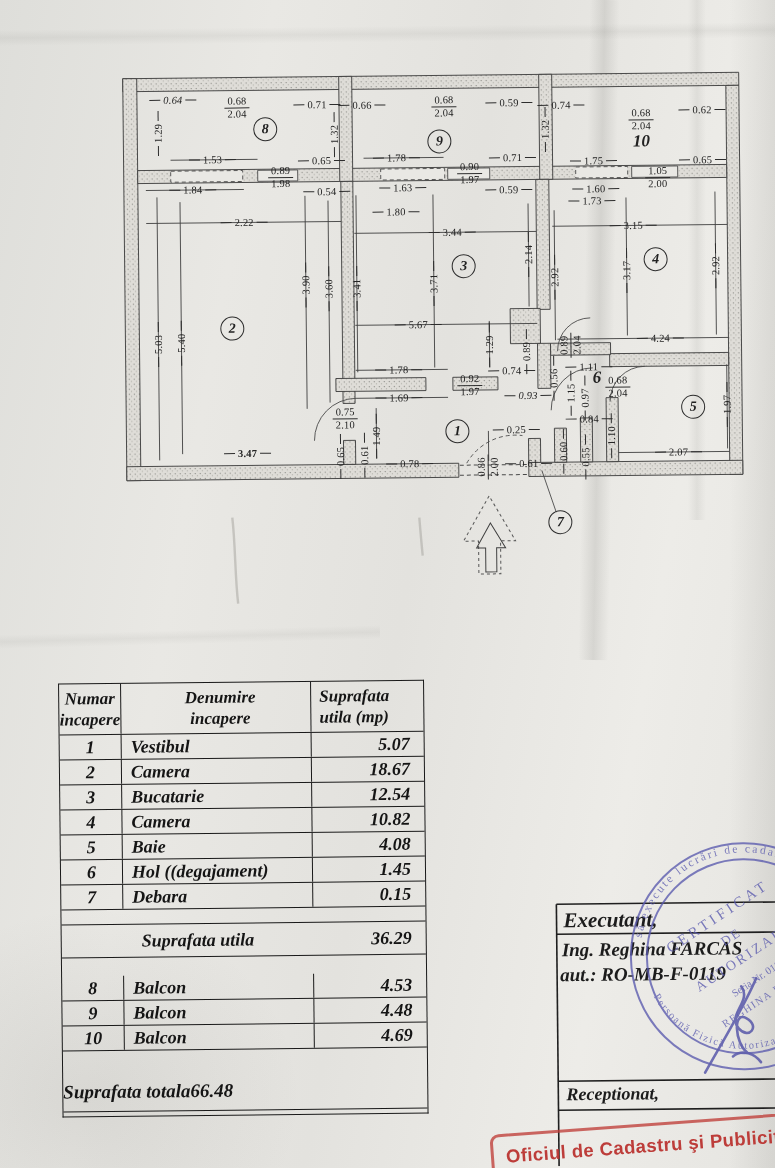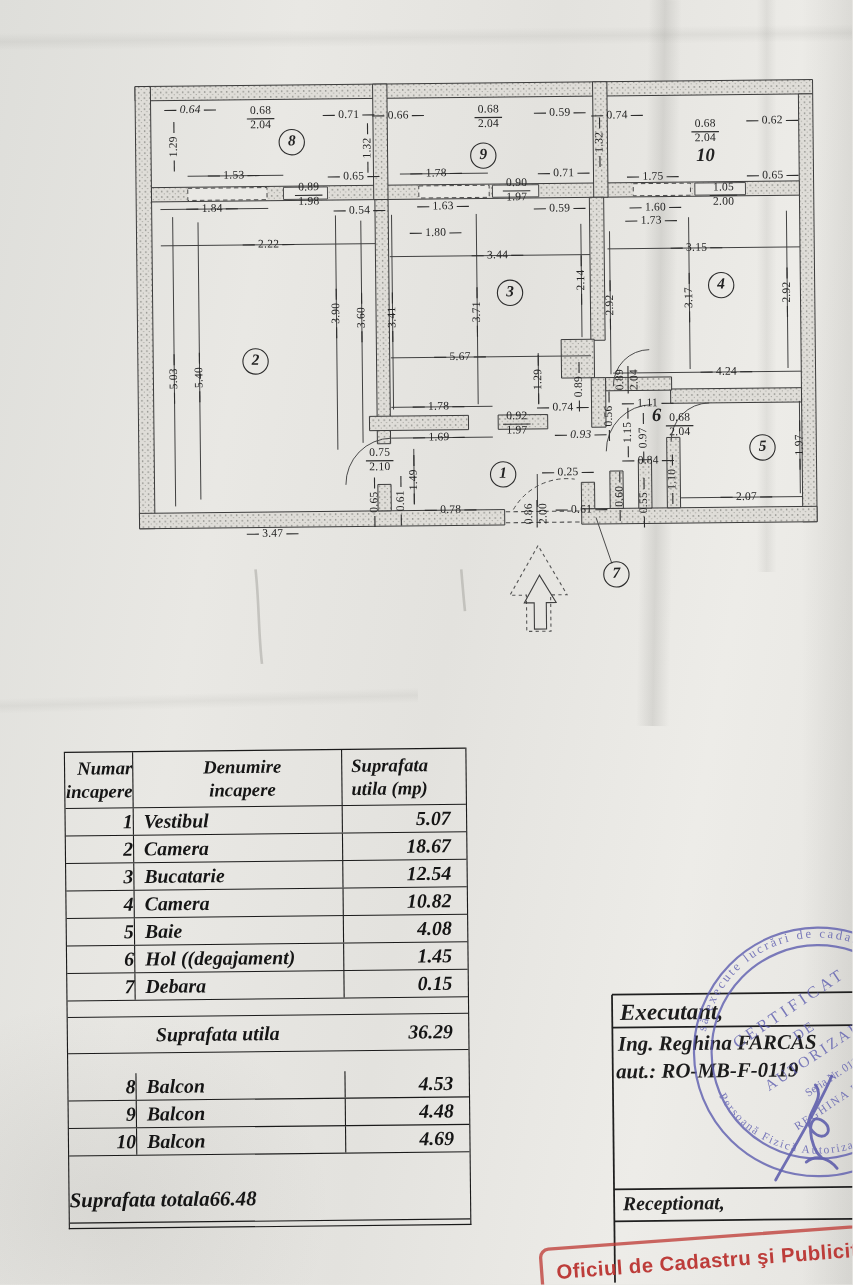--- a/index.html
+++ b/index.html
@@ -26,21 +26,21 @@
              display:flex;align-items:center;justify-content:center;background:transparent;}
   .room.plain{font-size:17px;}
   
   #areas-table{position:absolute;left:57px;top:680px;width:364px;color:#151515;
     border-left:1.8px solid #1a1a1a;border-right:1.8px solid #1a1a1a;border-bottom:1.8px solid #1a1a1a;
     padding-bottom:4px;font-style:italic;font-weight:700;}
   .trow{display:flex;border-bottom:1.7px solid #1a1a1a;align-items:stretch;}
   .trow.hdr{border-top:1.9px solid #1a1a1a;height:50px;font-size:17px;text-align:center;}
   .trow.hdr .cell{display:flex;flex-direction:column;justify-content:center;line-height:1.25;}
   .cell{box-sizing:border-box;}
-  .c1{width:62px;border-right:1.7px solid #1a1a1a;text-align:right;}
+  .c1{width:62px;border-right:1.7px solid #1a1a1a;text-align:center;}
   .c2{width:190px;border-right:1.7px solid #1a1a1a;padding-left:9px;text-align:left;}
   .c3{flex:1;text-align:right;padding-right:14px;}
   .trow.data{height:24px;font-size:18px;line-height:24px;}
   .trow.gap{border-bottom:none;}
   .sp14{height:14px;} .sp18{height:18px;border-bottom:1.7px solid #1a1a1a;} .sp22{height:22px;border-bottom:1.7px solid #1a1a1a;}
   .trow.sum{height:32px;font-size:18px;line-height:32px;}
   .sum .lab{width:270px;padding-left:80px;box-sizing:border-box;text-align:left;}
   .sum .val{flex:1;text-align:right;padding-right:14px;}
   .trow.total{height:38px;font-size:19px;line-height:38px;border-bottom:1.7px solid #1a1a1a;}
   
@@ -258,21 +258,21 @@
         <div class="dim v" style="left: 366px; top: 455px;">0.61</div>
         <div class="dim h" style="left: 411px; top: 464px;">0.78</div>
         <div class="dim vf" style="left: 489px; top: 468px;">
           <span class="t">0.86</span>
           <span class="b">2.00</span>
         </div>
         <div class="dim h" style="left: 530px; top: 465px;">0.61</div>
         <div class="dim v" style="left: 565px; top: 453px;">0.60</div>
         <div class="dim v" style="left: 587px; top: 459px;">0.55</div>
         <div class="dim h" style="left: 680px; top: 455px;">2.07</div>
-        <div class="dim h" style="left: 249px; top: 484px;">3.47</div>
+        <div class="dim h" style="left: 249px; top: 452px; font-weight: bold;">3.47</div>
         <div class="room circ" style="left: 459px; top: 432px;">1</div>
         <div class="room circ" style="left: 235px; top: 327px;">2</div>
         <div class="room circ" style="left: 467px; top: 267px;">3</div>
         <div class="room circ" style="left: 659px; top: 262px;">4</div>
         <div class="room circ" style="left: 695px; top: 410px;">5</div>
         <div class="room plain" style="left: 599px; top: 380px;">6</div>
         <div class="room circ" style="left: 561px; top: 524px;">7</div>
         <div class="room circ" style="left: 270px; top: 128px;">8</div>
         <div class="room circ" style="left: 444px; top: 142px;">9</div>
         <div class="room plain" style="left: 646px; top: 144px;">10</div>

